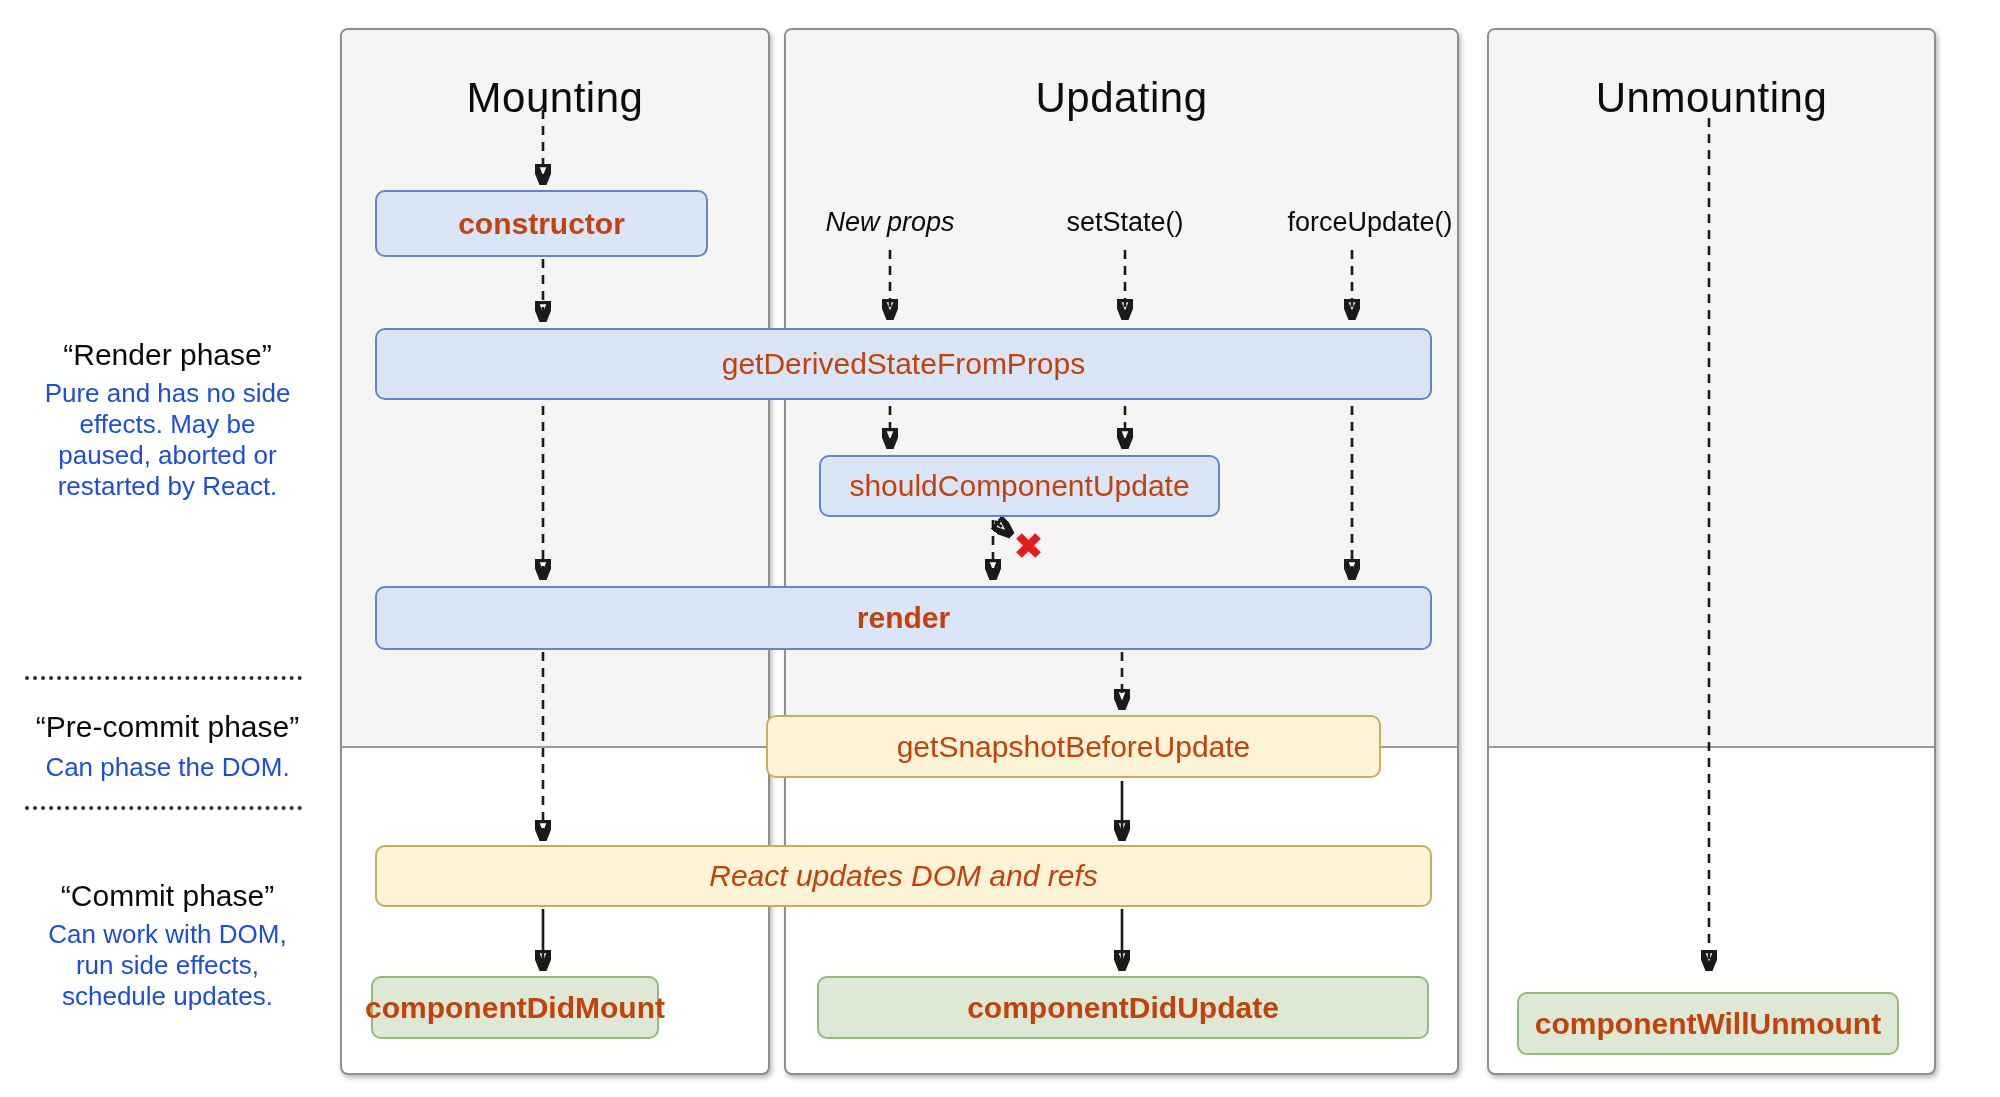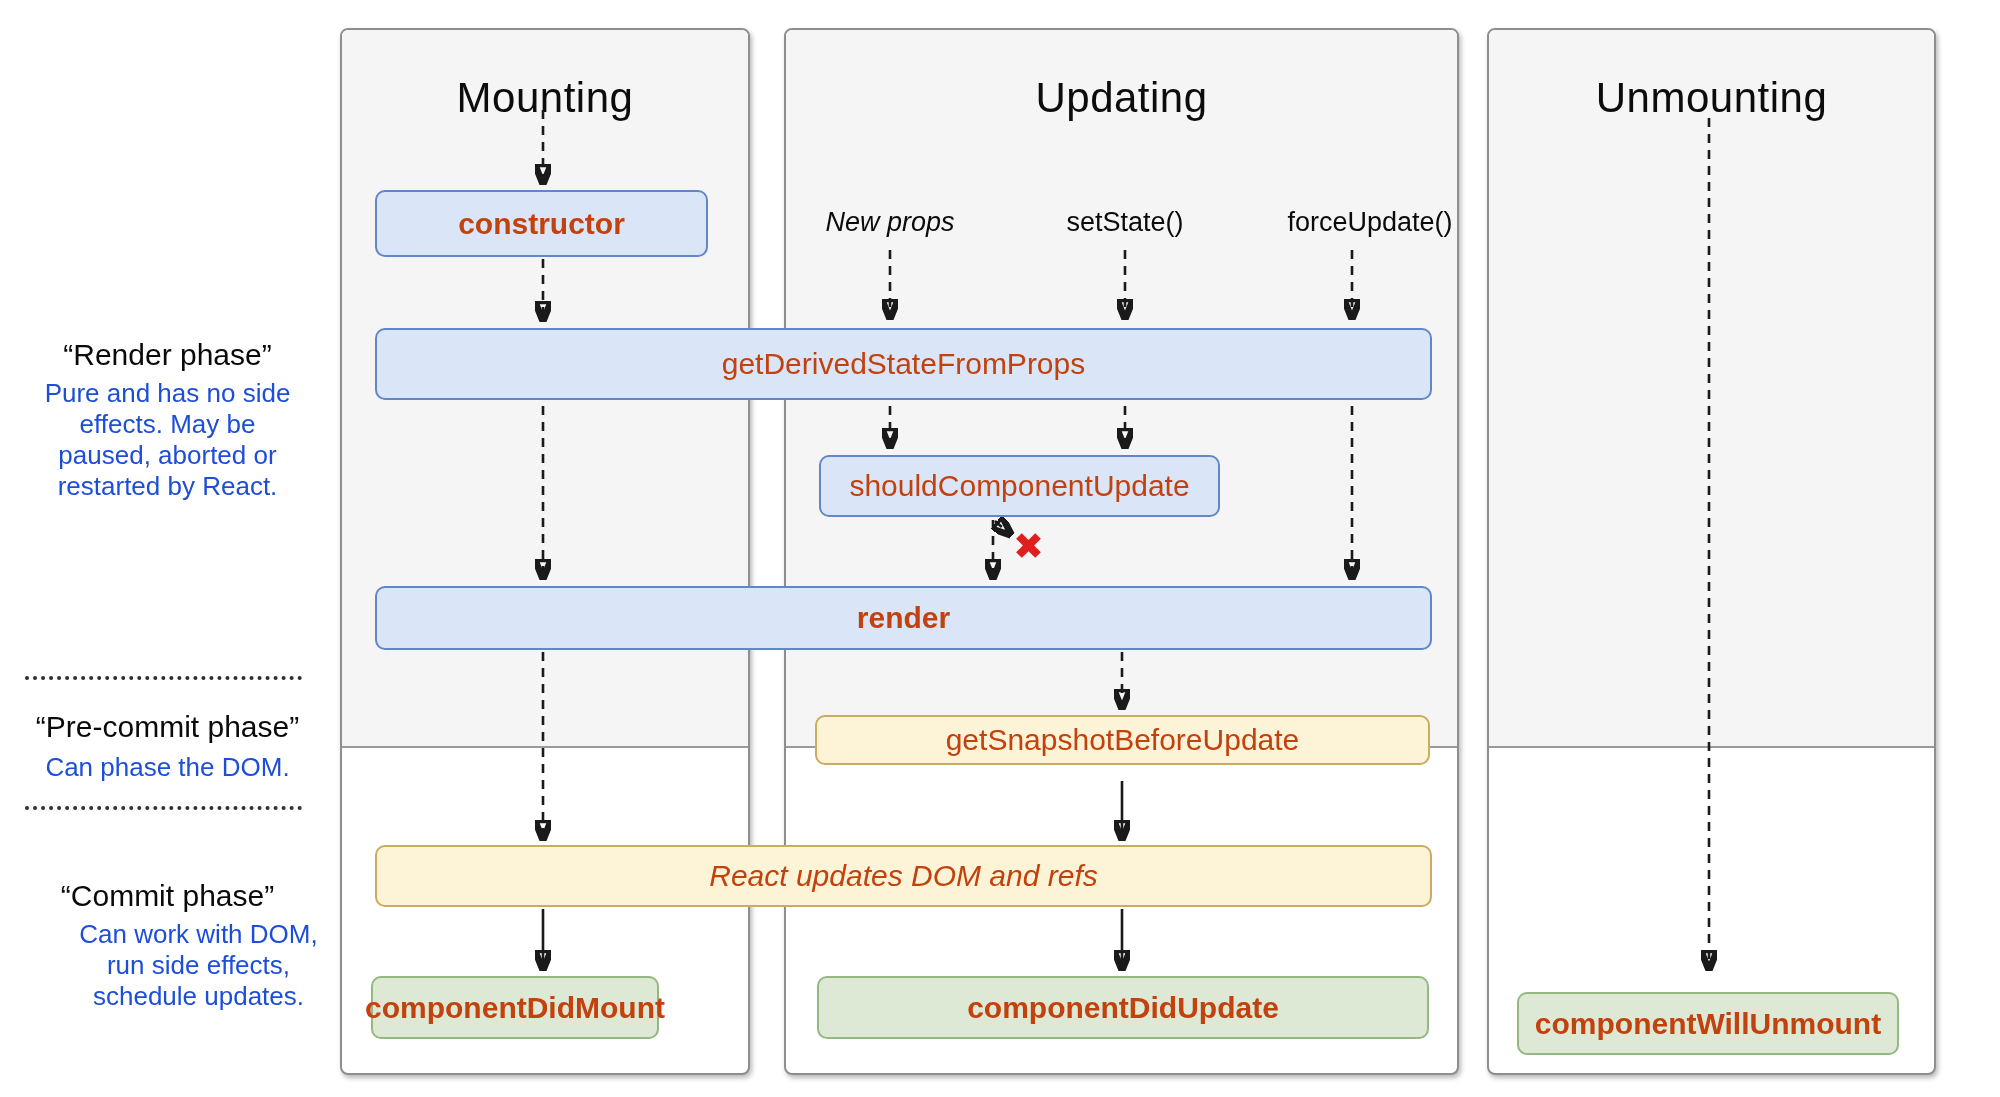--- a/index.html
+++ b/index.html
@@ -72,25 +72,25 @@
 restarted by React.</div>
 
   <div class="dotted-divider" style="top:676px;"></div>
 
   <div class="phase-head" style="top:710px;">“Pre-commit phase”</div>
   <div class="phase-body" style="top:752px;">Can phase the DOM.</div>
 
   <div class="dotted-divider" style="top:806px;"></div>
 
   <div class="phase-head" style="top:879px;">“Commit phase”</div>
-  <div class="phase-body" style="top:919px;padding-left:31px;">Can work with DOM,
+  <div class="phase-body" style="top:919px;">Can work with DOM,
 run side effects,
 schedule updates.</div>
 
-  <div class="panel" style="left:340px;top:28px;width:406px;height:1043px;">
+  <div class="panel" style="left:340px;top:28px;width:406px;height:1043px;padding-left:20px;">
     <div class="panel-gray"></div>
     <div class="panel-title">Mounting</div>
   </div>
 
   <div class="panel" style="left:784px;top:28px;width:671px;height:1043px;">
     <div class="panel-gray"></div>
     <div class="panel-title">Updating</div>
   </div>
 
   <div class="panel" style="left:1487px;top:28px;width:445px;height:1043px;">
@@ -132,21 +132,21 @@
   <div class="cross" style="left:1013px;top:528px;">✖</div>
 
   <div class="node blue bold" style="left:375px;top:190px;width:333px;height:67px;">constructor</div>
 
   <div class="node blue" style="left:375px;top:328px;width:1057px;height:72px;">getDerivedStateFromProps</div>
 
   <div class="node blue" style="left:819px;top:455px;width:401px;height:62px;">shouldComponentUpdate</div>
 
   <div class="node blue bold" style="left:375px;top:586px;width:1057px;height:64px;">render</div>
 
-  <div class="node yellow" style="left:815px;top:715px;width:615px;height:50px;">getSnapshotBeforeUpdate</div>
+  <div class="node yellow" style="left:766px;top:715px;width:615px;height:63px;">getSnapshotBeforeUpdate</div>
 
   <div class="node yellow italic" style="left:375px;top:845px;width:1057px;height:62px;">React updates DOM and refs</div>
 
   <div class="node green bold" style="left:371px;top:976px;width:288px;height:63px;">componentDidMount</div>
 
   <div class="node green bold" style="left:817px;top:976px;width:612px;height:63px;">componentDidUpdate</div>
 
   <div class="node green bold" style="left:1517px;top:976px;width:382px;height:63px;margin-top:16px;">componentWillUnmount</div>
 
 </div>

